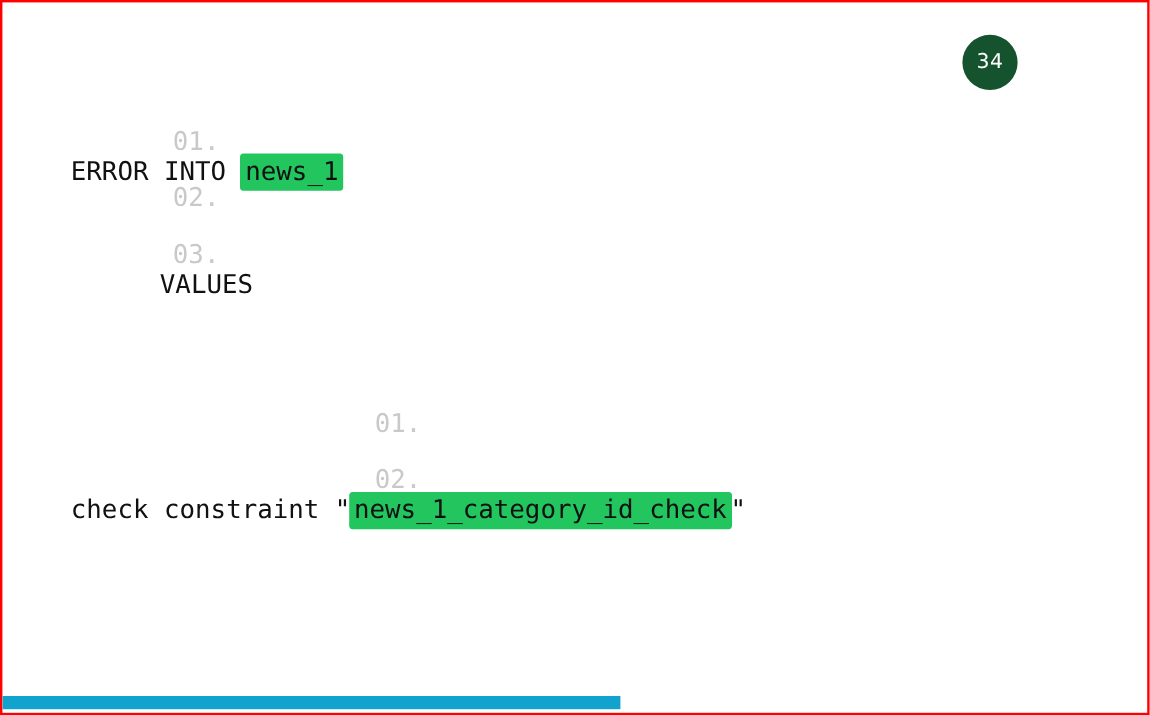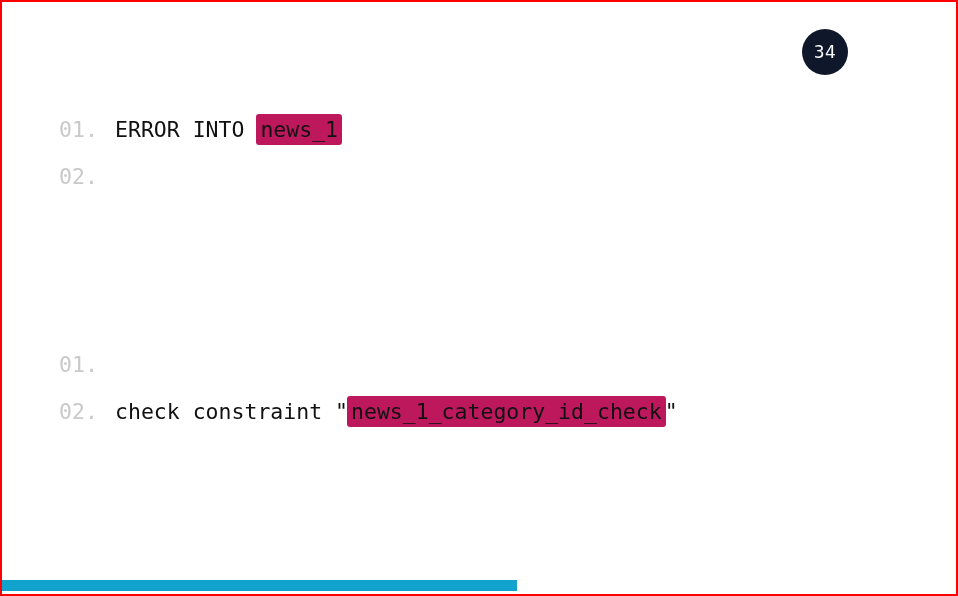--- a/index.html
+++ b/index.html
@@ -50,36 +50,37 @@
   #block-error { top: 339px; }
 
   .code-line {
     height: 47px;
     display: flex;
     align-items: center;
     white-space: pre;
     font-size: 21.5px;
     color: #111111;
     letter-spacing: 0px;
+    flex-direction: column;
   }
 
   .ln {
     color: #c9c9c9;
     flex: none;
     width: 56px;
     font-size: 21.5px;
   }
 
   .code-text {
     white-space: pre;
   }
 
   
   .hl-yellow {
-    background: #be185d;
+    background: #22c55e;
     border-radius: 3px;
     padding: 3px 4px;
     margin: 0 -1px;
   }
   .hl-red {
     background: #ef1111;
     color: #ffffff;
     border-radius: 6px;
     padding: 3px 7px;
     margin: 0 2px;
@@ -97,25 +98,26 @@
   .progress-fill {
     height: 100%;
     background: #11a2cd;
   }
 </style>
 </head>
 <body>
 
 <div id="slide" style="border-color: rgb(255, 0, 0);">
 
-  <div class="badge" style="background: #0f172a; color: rgb(255, 255, 255);">34</div>
+  <div class="badge" style="background: #14532d; color: rgb(255, 255, 255);">34</div>
 
   <div class="code-block" id="block-sql">
       <div class="code-line"><span class="ln">01.</span><span class="code-text"><span>ERROR INTO </span><span class="hl-yellow">news_1</span></span></div>
       <div class="code-line"><span class="ln">02.</span></div>
+      <div class="code-line"><span class="ln">03.</span><span class="code-text"><span>VALUES</span></span></div>
     </div>
 
   <div class="code-block" id="block-error">
       <div class="code-line"><span class="ln">01.</span></div>
       <div class="code-line"><span class="ln">02.</span><span class="code-text"><span>check constraint "</span><span class="hl-yellow">news_1_category_id_check</span><span>"</span></span></div>
     </div>
 
   <div class="progress-track">
     <div class="progress-fill" id="progress-fill" style="width: 54%; background: rgb(17, 162, 205);"></div>
   </div>

